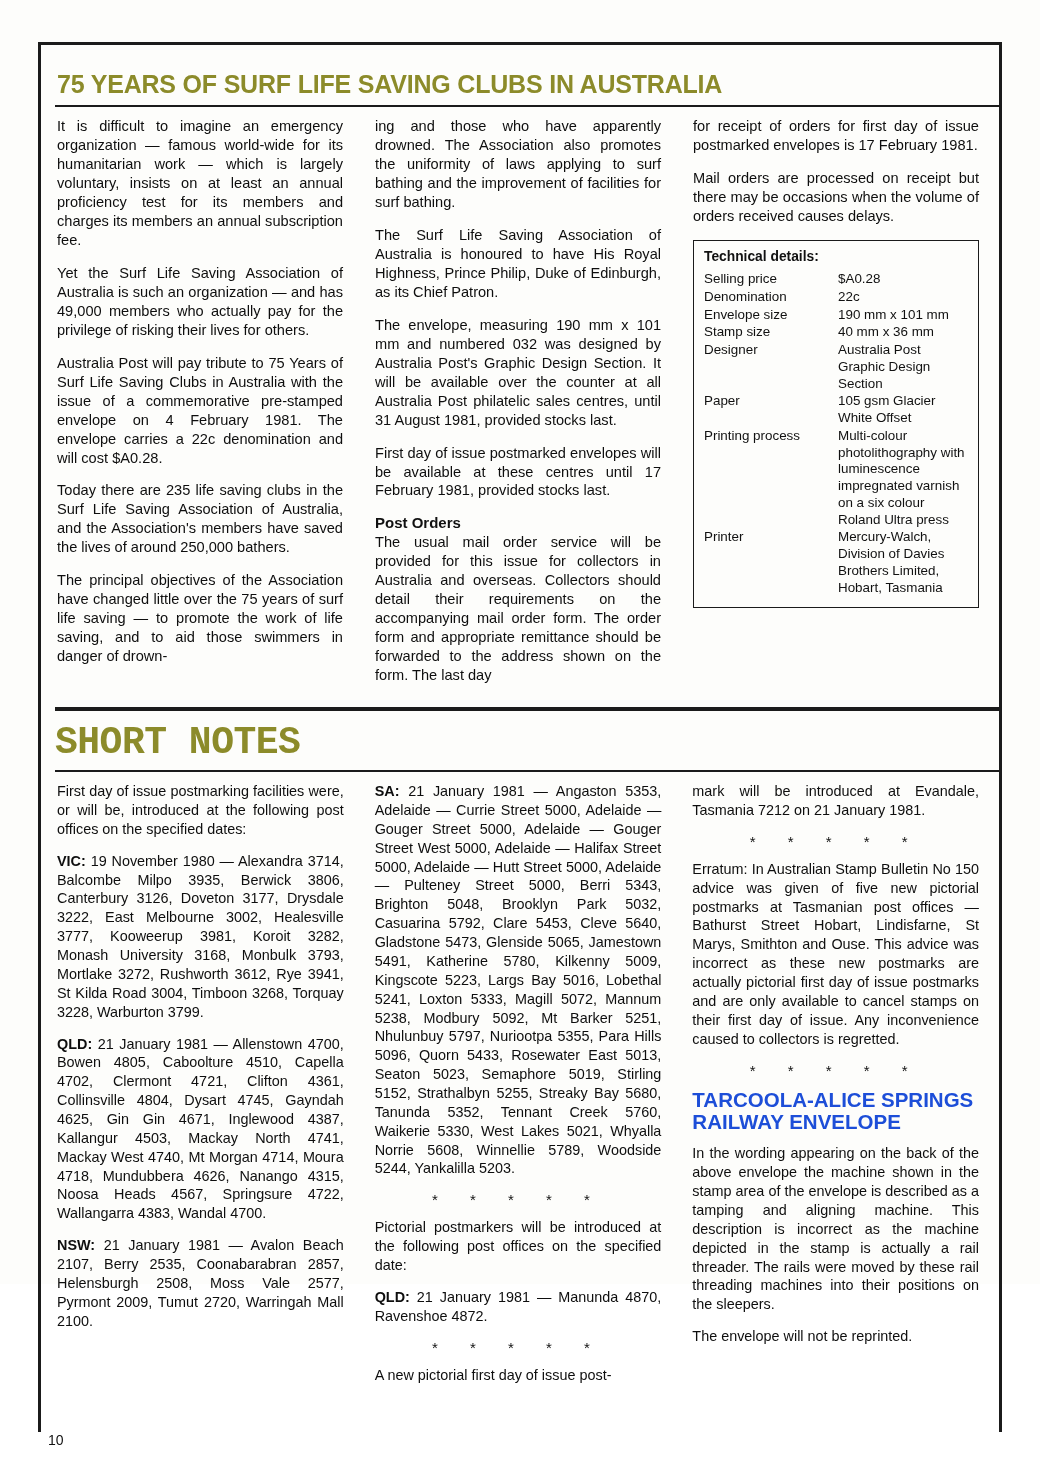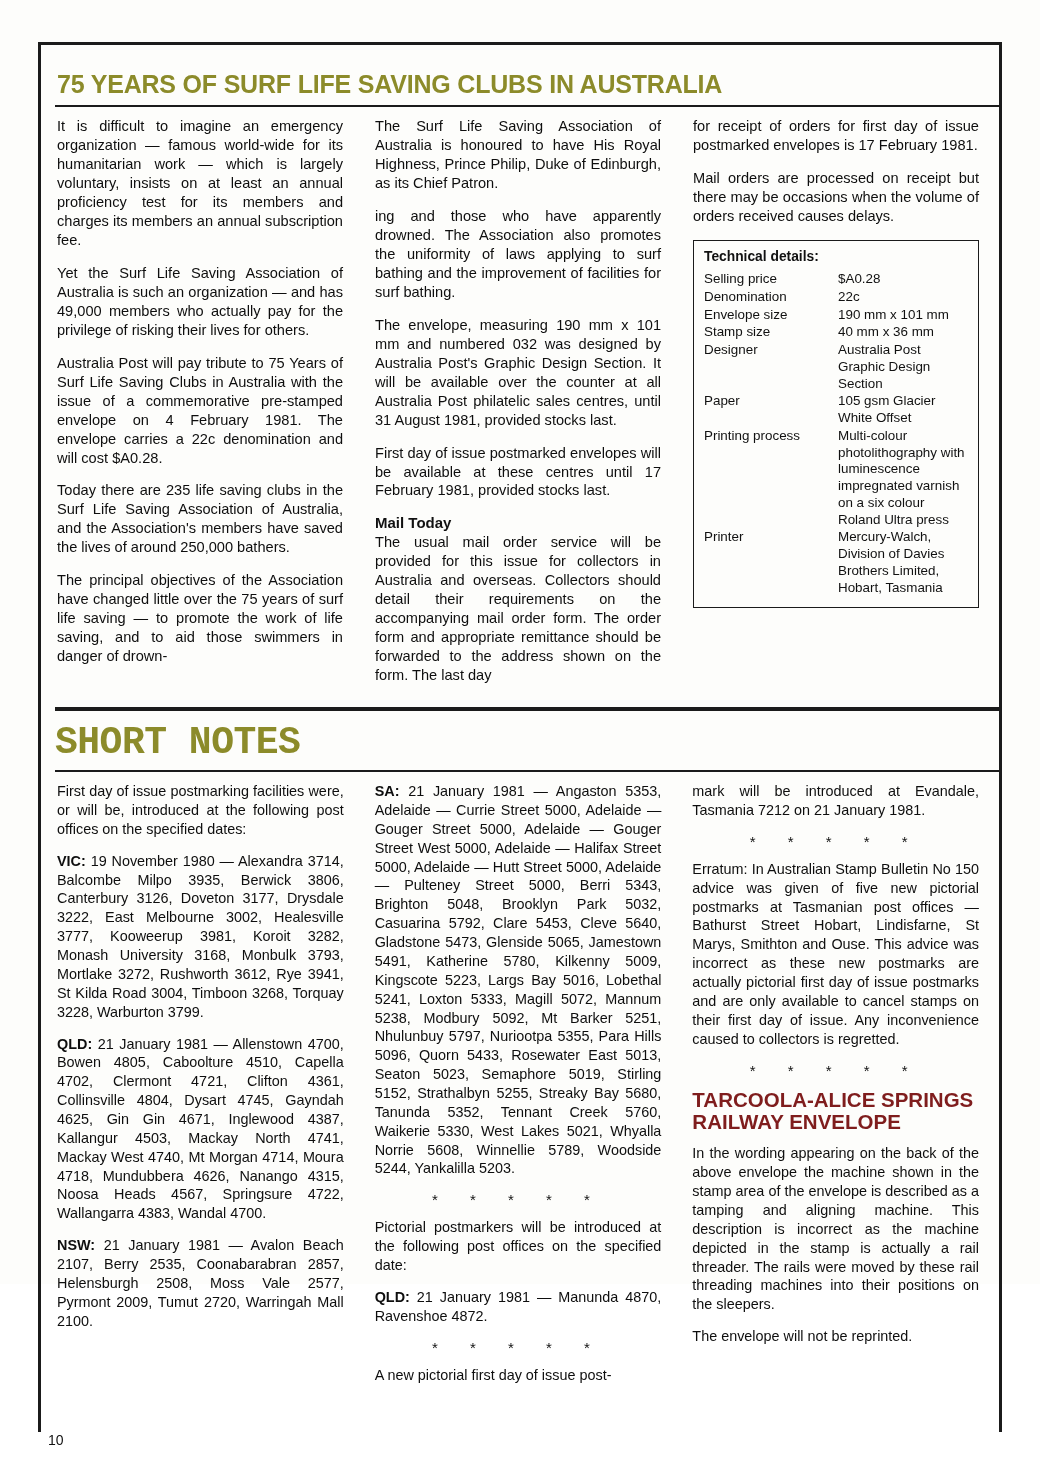--- a/index.html
+++ b/index.html
@@ -140,21 +140,21 @@
   .stars {
     text-align: center;
     letter-spacing: 14px;
     font-size: 15px;
     margin: 6px 0 10px 0;
     color: #111;
   }
   .sub-headline {
     font-size: 20.5px;
     font-weight: bold;
-    color: #7f1d1d;
+    color: #1d4ed8;
     line-height: 1.12;
     margin: 4px 0 10px 0;
   }
   .pagenum {
     position: absolute;
     left: 48px;
     top: 1432px;
     font-size: 14px;
     color: #111;
   }
@@ -174,25 +174,25 @@
     <div class="cols">
       <div class="col">
         <p>It is difficult to imagine an emergency organization — famous world-wide for its humanitarian work — which is largely voluntary, insists on at least an annual proficiency test for its members and charges its members an annual subscription fee.</p>
         <p>Yet the Surf Life Saving Association of Australia is such an organization — and has 49,000 members who actually pay for the privilege of risking their lives for others.</p>
         <p>Australia Post will pay tribute to 75 Years of Surf Life Saving Clubs in Australia with the issue of a commemorative pre-stamped envelope on 4 February 1981. The envelope carries a 22c denomination and will cost $A0.28.</p>
         <p>Today there are 235 life saving clubs in the Surf Life Saving Association of Australia, and the Association's members have saved the lives of around 250,000 bathers.</p>
         <p>The principal objectives of the Association have changed little over the 75 years of surf life saving — to promote the work of life saving, and to aid those swimmers in danger of drown-</p>
       </div>
 
       <div class="col">
+        <p>ing and those who have apparently drowned. The Association also promotes the uniformity of laws applying to surf bathing and the improvement of facilities for surf bathing.</p>
         <p>The Surf Life Saving Association of Australia is honoured to have His Royal Highness, Prince Philip, Duke of Edinburgh, as its Chief Patron.</p>
-        <p>ing and those who have apparently drowned. The Association also promotes the uniformity of laws applying to surf bathing and the improvement of facilities for surf bathing.</p>
         <p>The envelope, measuring 190 mm x 101 mm and numbered 032 was designed by Australia Post's Graphic Design Section. It will be available over the counter at all Australia Post philatelic sales centres, until 31 August 1981, provided stocks last.</p>
         <p>First day of issue postmarked envelopes will be available at these centres until 17 February 1981, provided stocks last.</p>
-        <div class="subhead">Mail Today</div>
+        <div class="subhead">Post Orders</div>
         <p>The usual mail order service will be provided for this issue for collectors in Australia and overseas. Collectors should detail their requirements on the accompanying mail order form. The order form and appropriate remittance should be forwarded to the address shown on the form. The last day</p>
       </div>
 
       <div class="col">
         <p>for receipt of orders for first day of issue postmarked envelopes is 17 February 1981.</p>
         <p>Mail orders are processed on receipt but there may be occasions when the volume of orders received causes delays.</p>
 
         <div class="tech">
           <div class="tech-title">Technical details:</div>
 

